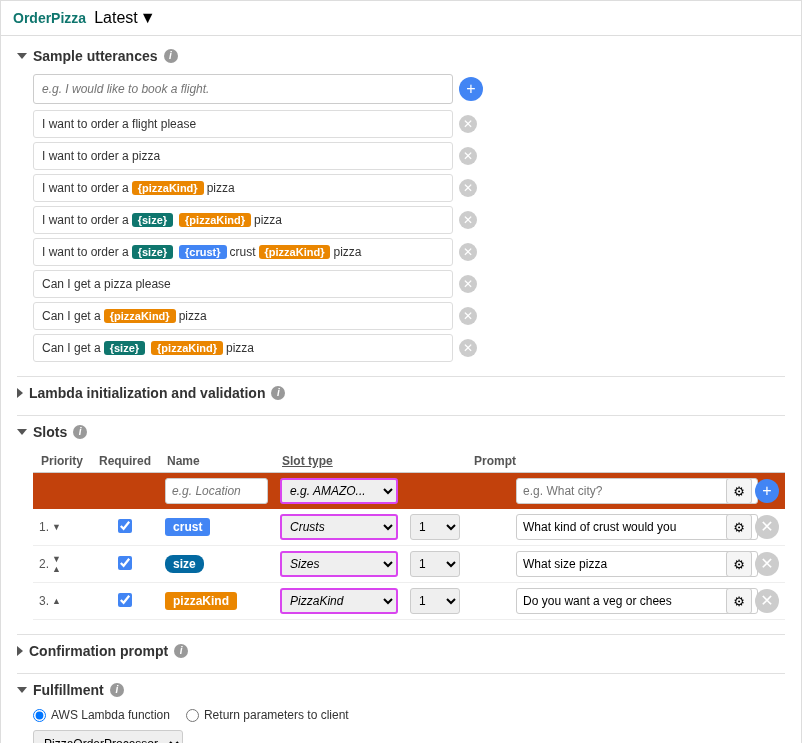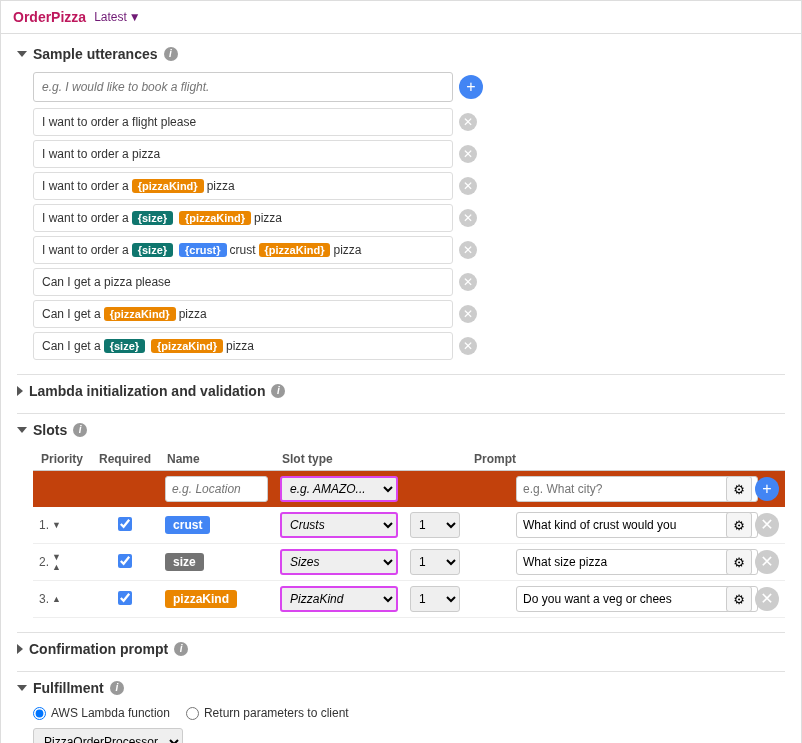--- a/index.html
+++ b/index.html
@@ -19,25 +19,25 @@
       display: flex;
       align-items: center;
       padding: 8px 12px;
       background: #fff;
       border-bottom: 1px solid #ddd;
       gap: 8px;
     }
     .top-bar-title {
       font-weight: bold;
       font-size: 14px;
-      color: #be185d;
+      color: #0f766e;
     }
     .top-bar-version {
-      font-size: 12px;
-      color: #701a75;
+      font-size: 16px;
+      color: #000000;
       display: flex;
       align-items: center;
       gap: 2px;
       cursor: pointer;
     }
     .main-content {
       padding: 12px 16px;
     }
     .section {
       margin-bottom: 14px;
@@ -271,21 +271,21 @@
       min-width: 150px;
     }
     .divider {
       border: none;
       border-top: 1px solid #e0e0e0;
       margin: 8px 0;
     }
     .col-priority { width: 55px; }
     .col-required { width: 65px; }
     .col-name { width: 115px; }
-    .col-slottype { width: 130px; }
+    .col-slottype { width: 130px; text-decoration: underline; }
     .col-version { width: 50px; }
     .col-prompt { }
     .col-actions { width: 60px; }
     .slot-row-actions {
       display: flex;
       align-items: center;
       gap: 3px;
     }
   </style>
 </head>
@@ -470,21 +470,21 @@
                 <td style="font-size: 12px; color: rgb(85, 85, 85);">
                   <div style="display: flex; align-items: center; gap: 3px;">
                     <span>2.</span>
                     <div class="priority-arrows">
                       <span class="down-arrow">▼</span>
                       <span class="up-arrow">▲</span>
                     </div>
                   </div>
                 </td>
                 <td style="text-align: center;"><input type="checkbox" class="checkbox-slot" checked="" style=""></td>
-                <td><span class="slot-name-badge" style="background-color: #737373;">size</span></td>
+                <td><span class="slot-name-badge" style="background-color: #0369a1; border-radius: 8px;">size</span></td>
                 <td><select class="slot-type-select"><option>Sizes</option></select></td>
                 <td><select class="version-select"><option>1</option></select></td>
                 <td><input type="text" class="prompt-input" value="What size pizza" style=""></td>
                 <td>
                   <div class="slot-row-actions">
                     <button class="gear-btn">⚙</button>
                     <button class="add-btn" style="background: rgb(204, 204, 204);">✕</button>
                   </div>
                 </td>
               </tr>

